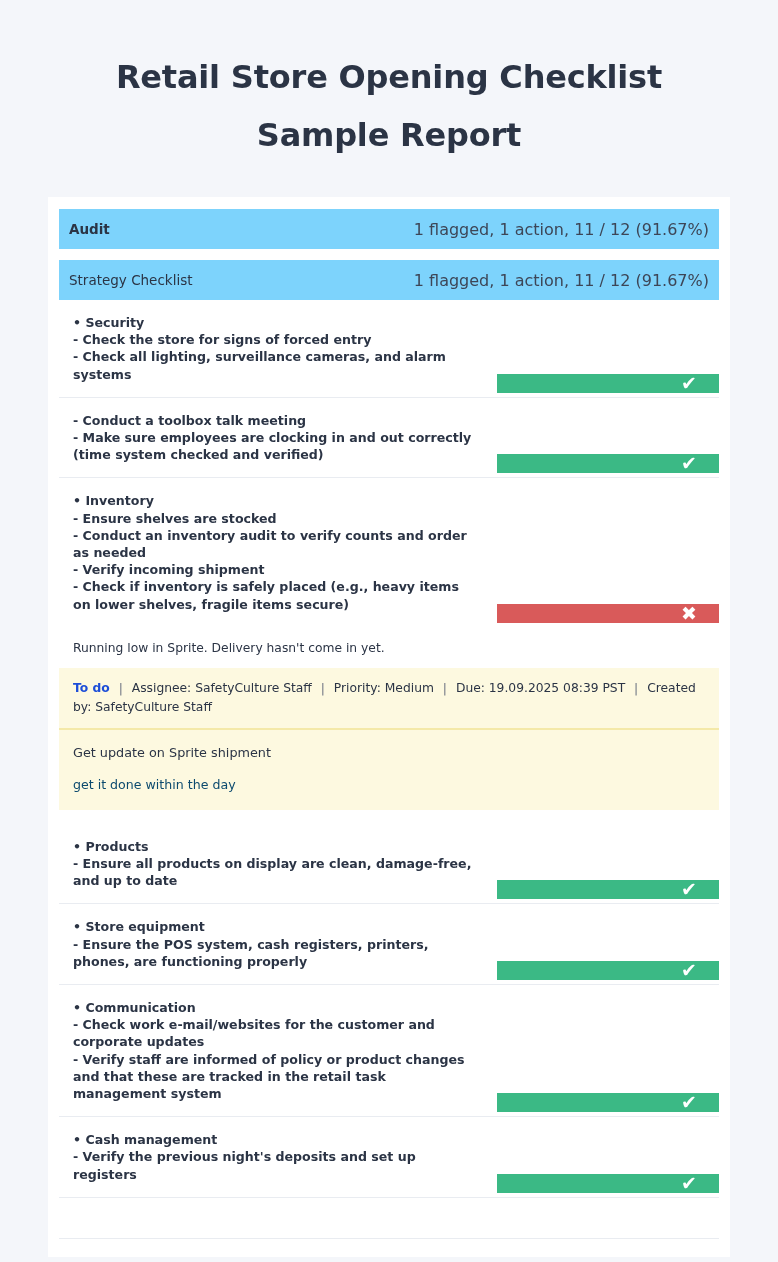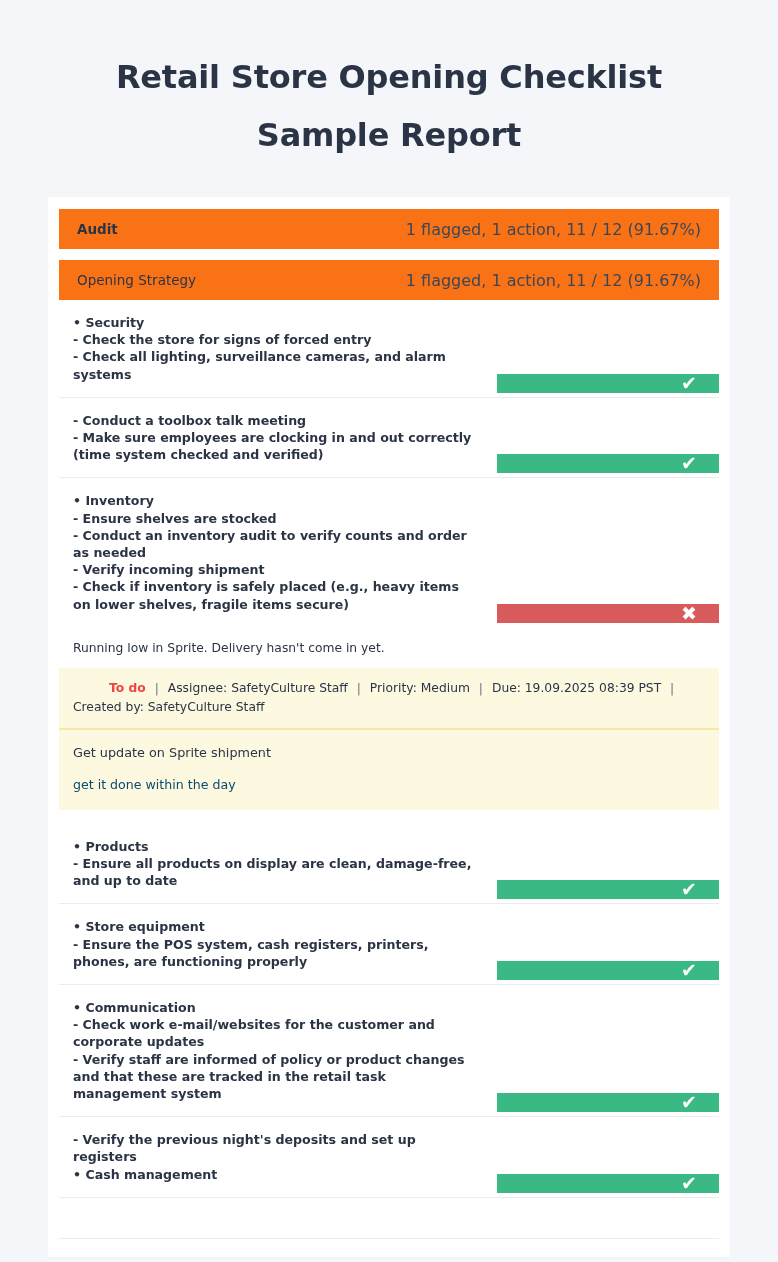--- a/index.html
+++ b/index.html
@@ -41,26 +41,26 @@
     background: #ffffff;
     box-sizing: border-box;
     padding: 0 0 18px 0;
   }
   .inner {
     width: 660px;
     margin: 0 auto;
   }
   
   .summary-row {
-    background: #f97316;
+    background: #7dd3fc;
     display: flex;
     align-items: center;
     justify-content: space-between;
     box-sizing: border-box;
-    padding: 0 18px;
+    padding: 0 10px;
     height: 40px;
     margin-top: 11px;
   }
   .summary-row.first { margin-top: 12px; }
   .summary-title {
     font-size: 13.5px;
     color: #2b3445;
   }
   .summary-title.bold { font-weight: bold; }
   .summary-meta {
@@ -115,23 +115,22 @@
     background: #fdf9e0;
   }
   .action-head {
     padding: 11px 14px 11px 14px;
     font-size: 12.3px;
     line-height: 19px;
     color: #2b3445;
     border-bottom: 2px solid #f4e9a8;
   }
   .action-head .todo {
-    color: #ef4444;
-    font-weight: bold;
-    margin-left: 36px;
+    color: #1d4ed8;
+    font-weight: bold;
   }
   .action-head .sep {
     color: #6b7280;
     padding: 0 5px;
   }
   .action-body {
     padding: 14px 14px 16px 14px;
   }
   .action-title {
     font-size: 12.8px;
@@ -161,21 +160,21 @@
 
   <div class="card">
     <div class="inner">
 
       <div class="summary-row first">
         <span class="summary-title bold">Audit</span>
         <span class="summary-meta">1 flagged, 1 action, 11 / 12 (91.67%)</span>
       </div>
 
       <div class="summary-row">
-        <span class="summary-title">Opening Strategy</span>
+        <span class="summary-title">Strategy Checklist</span>
         <span class="summary-meta">1 flagged, 1 action, 11 / 12 (91.67%)</span>
       </div>
 
       <div class="item-row">
         <div class="item-text">
           <span class="l">• Security</span>
           <span class="l">- Check the store for signs of forced entry</span>
           <span class="l">- Check all lighting, surveillance cameras, and alarm systems</span>
         </div>
         <div class="status pass">
@@ -253,22 +252,22 @@
           <span class="l">- Check work e-mail/websites for the customer and corporate updates</span>
           <span class="l">- Verify staff are informed of policy or product changes and that these are tracked in the retail task management system</span>
         </div>
         <div class="status pass">
           <span class="glyph"></span>
         </div>
       </div>
 
       <div class="item-row">
         <div class="item-text">
+          <span class="l">• Cash management</span>
           <span class="l">- Verify the previous night's deposits and set up registers</span>
-          <span class="l">• Cash management</span>
         </div>
         <div class="status pass">
           <span class="glyph"></span>
         </div>
       </div>
 
       <div class="item-row">
         <div class="item-text">
           
           

